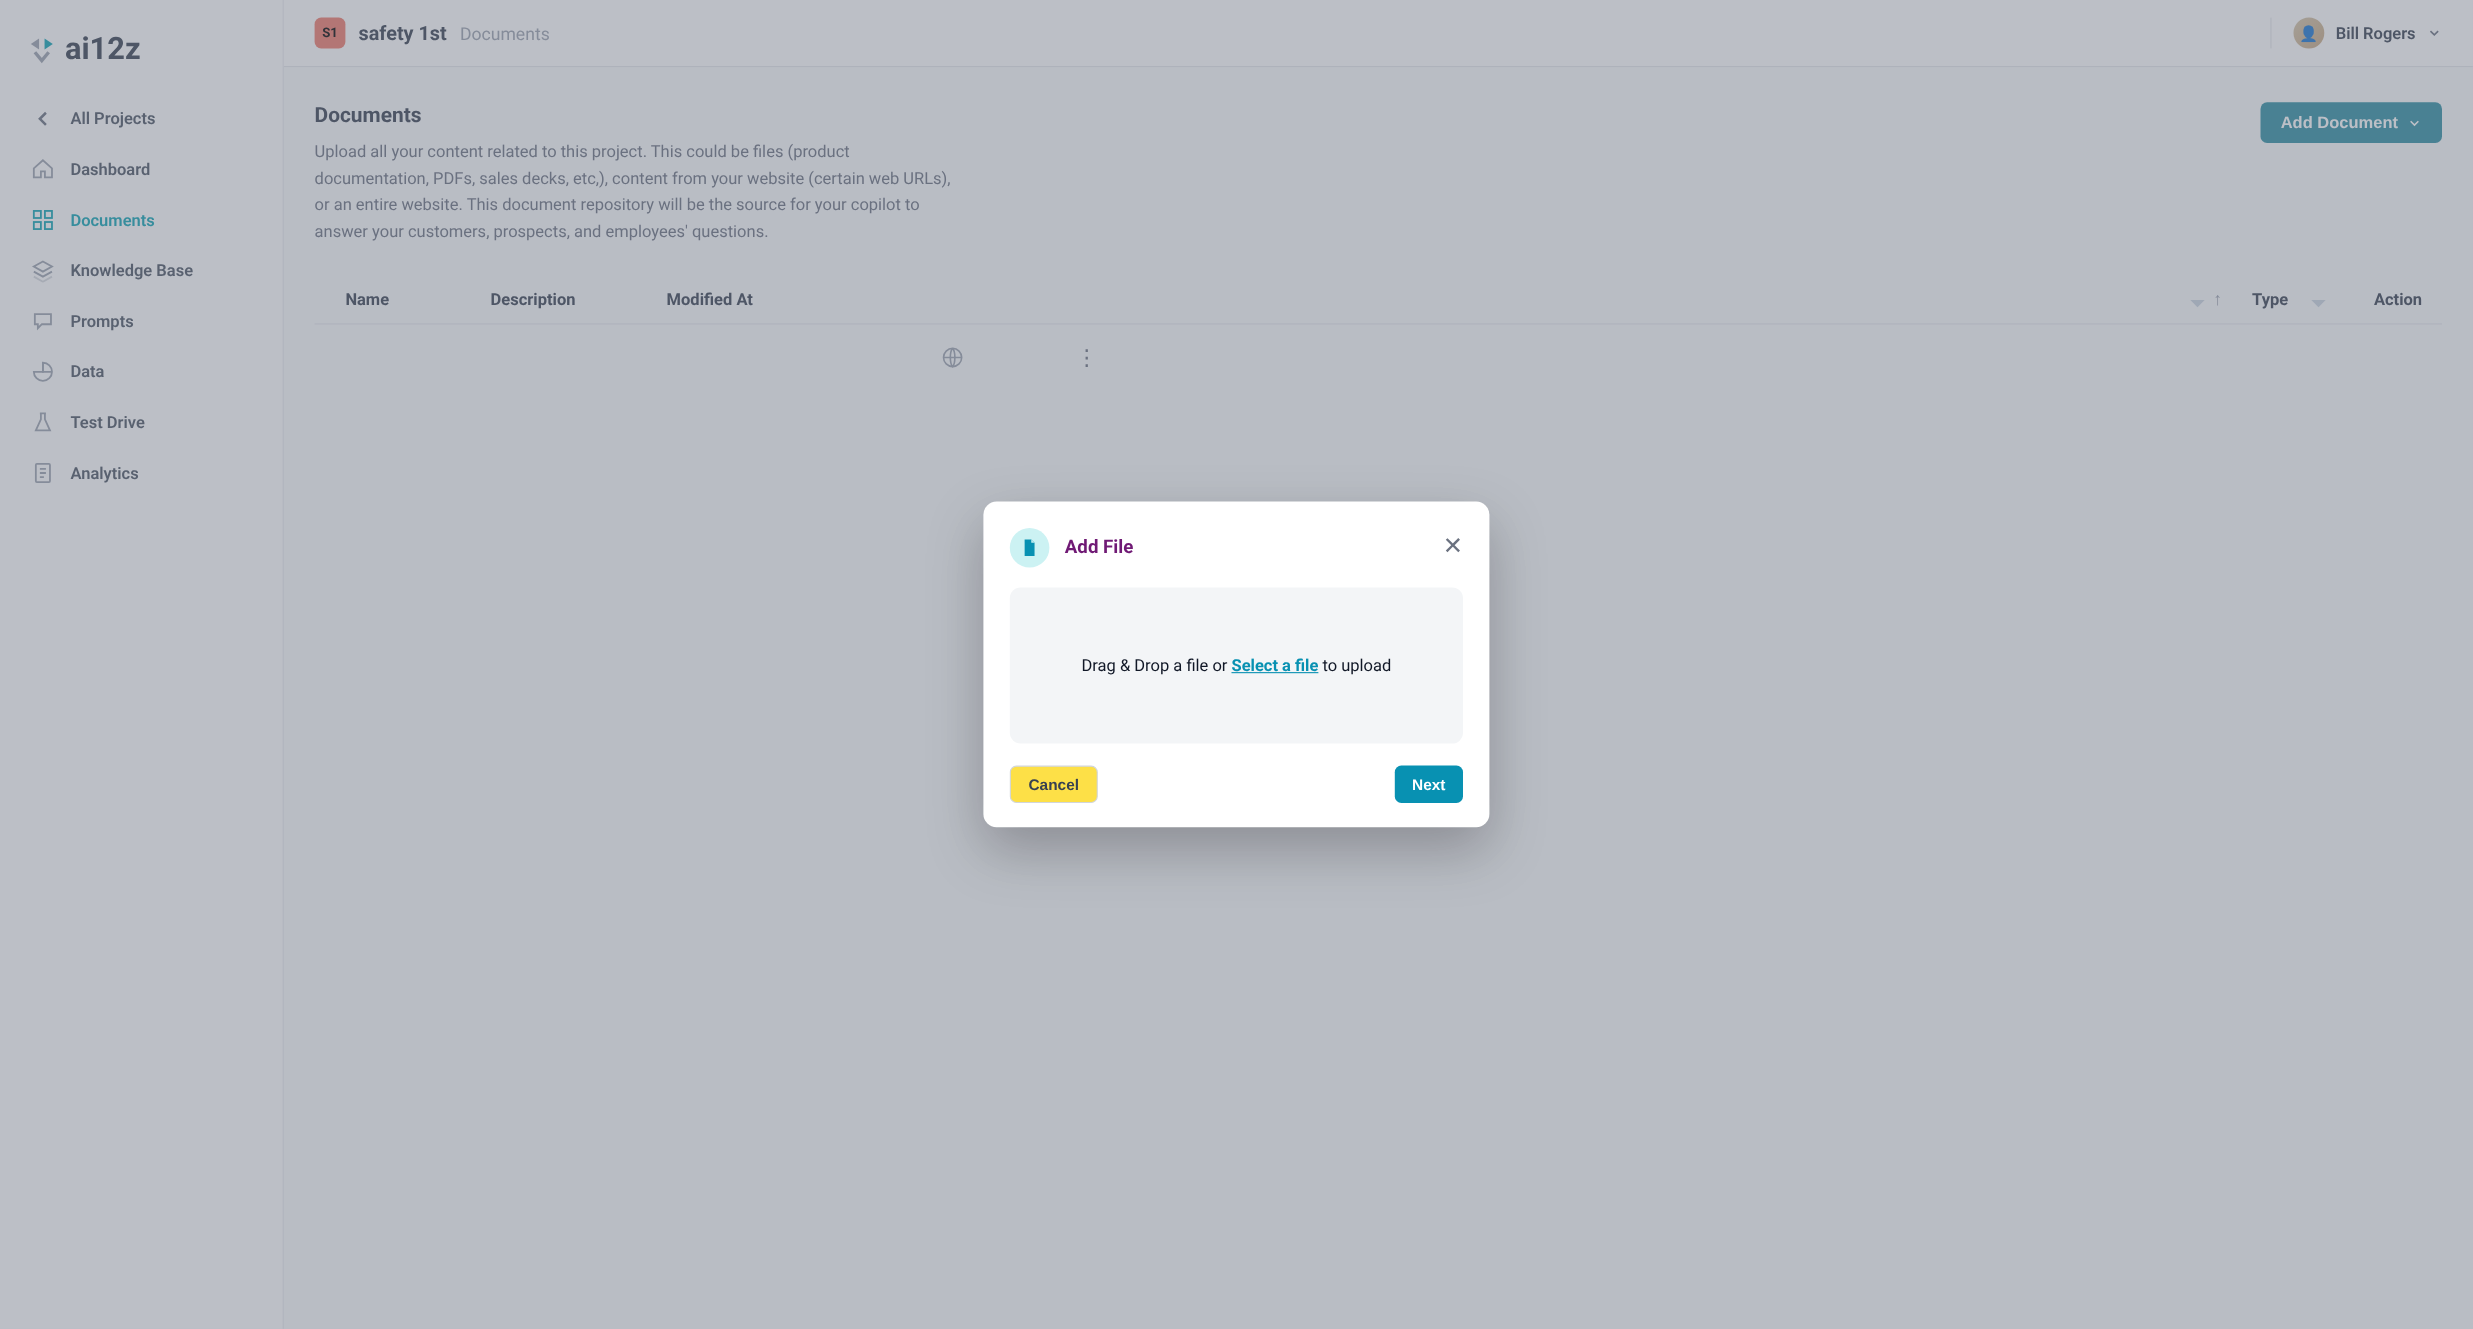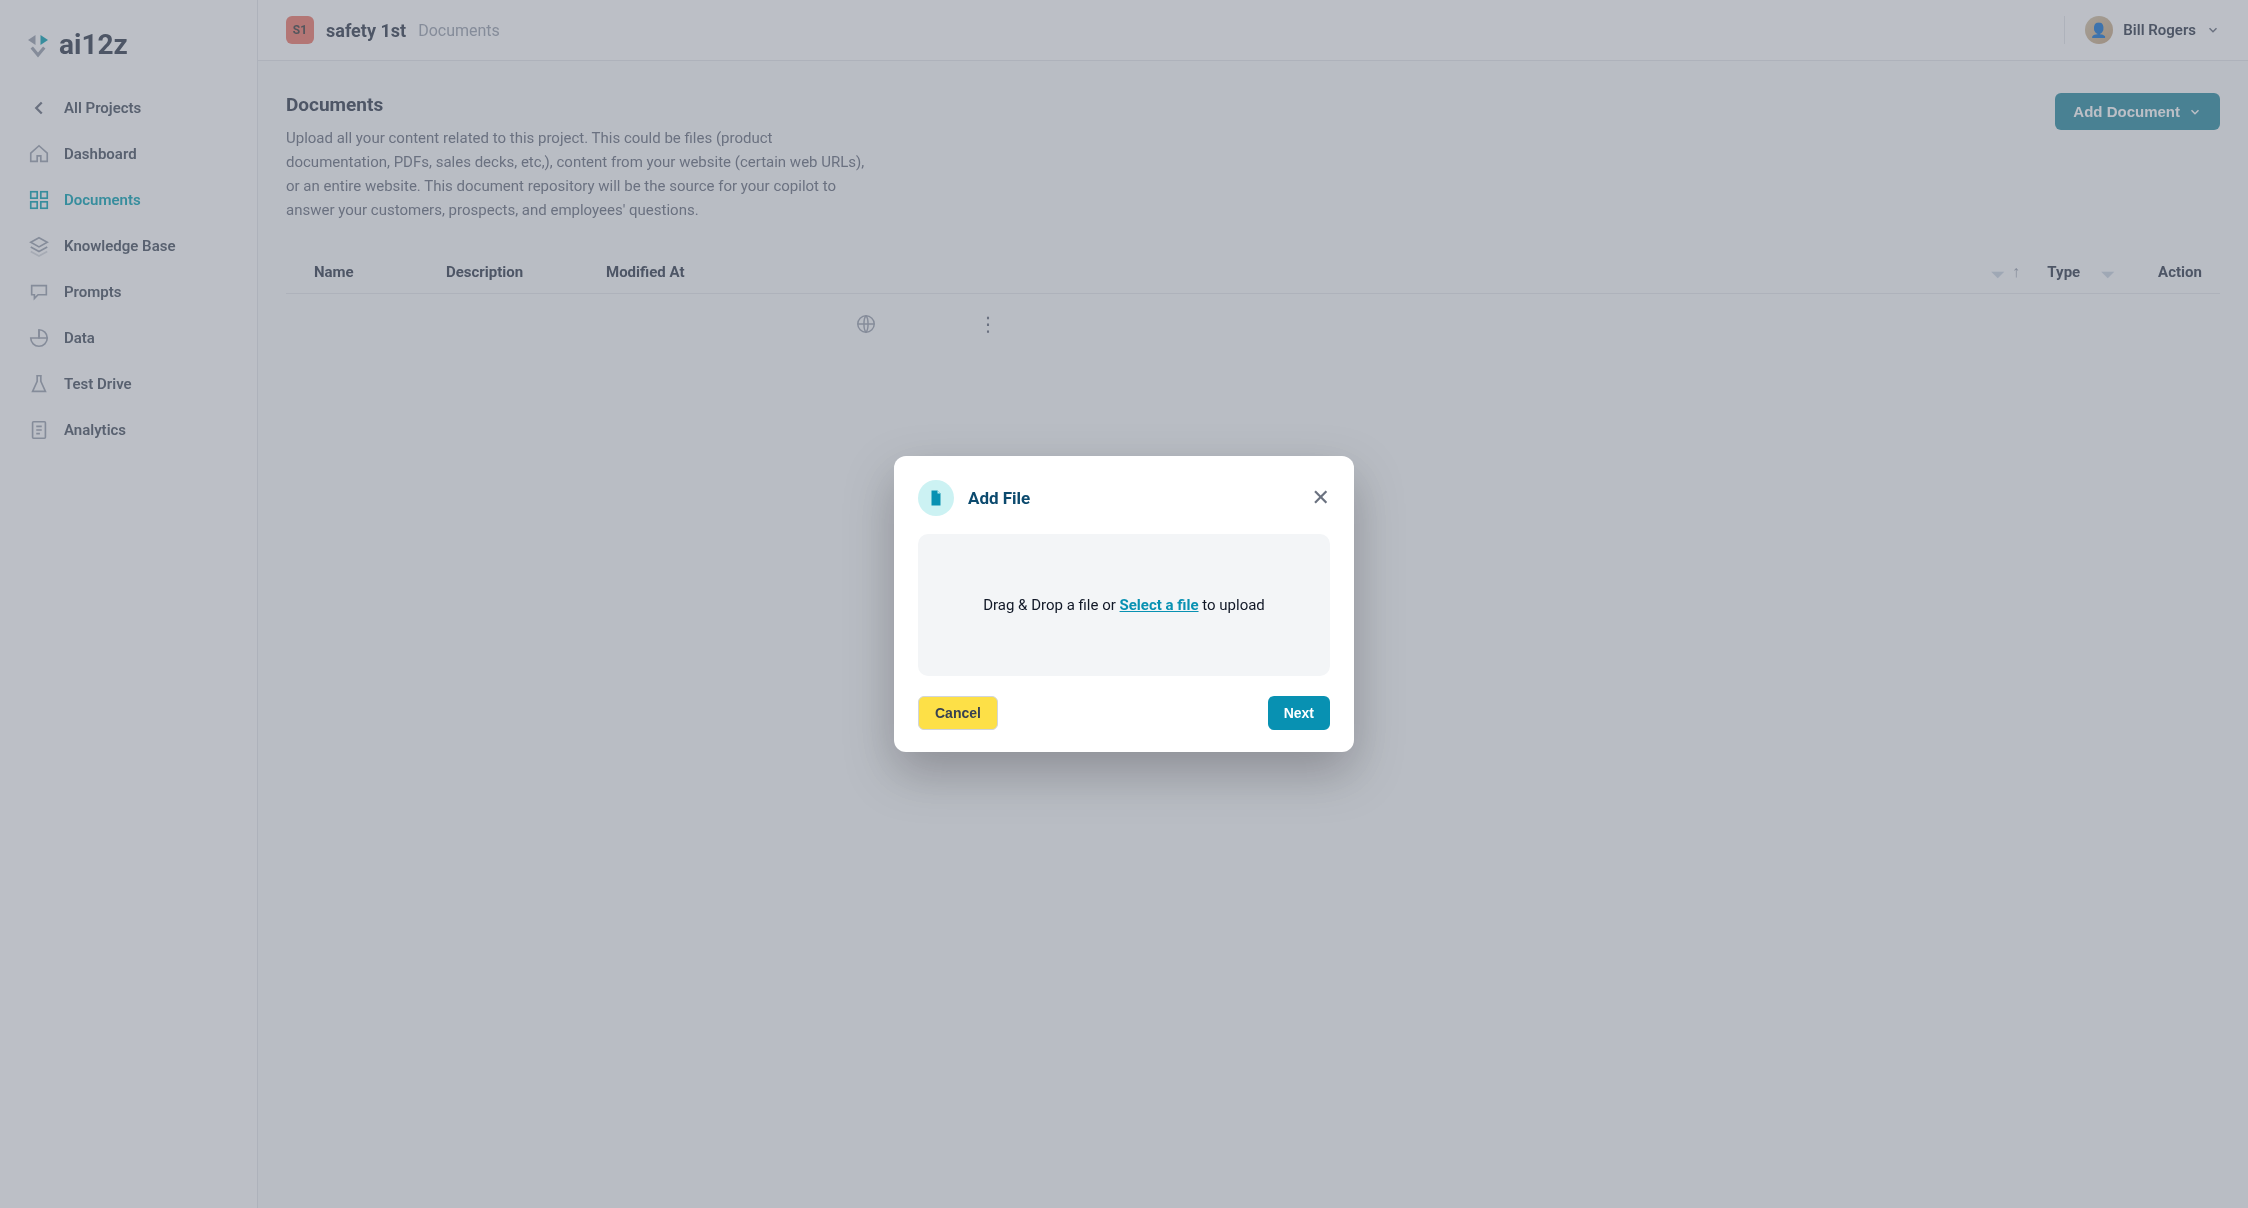--- a/index.html
+++ b/index.html
@@ -62,21 +62,21 @@
     .breadcrumb {
       display: flex;
       align-items: center;
       gap: 12px;
     }
     .project-badge {
       width: 28px;
       height: 28px;
       border-radius: 6px;
       background: #ef7b6c;
-      color: #404040;
+      color: #000000;
       font-size: 12px;
       font-weight: 700;
       display: flex;
       align-items: center;
       justify-content: center;
     }
     .breadcrumb-title {
       font-size: 18px;
       font-weight: 700;
       color: #374151;
@@ -195,21 +195,21 @@
     .modal-title-wrap { display: flex; align-items: center; gap: 14px; }
     .modal-icon {
       width: 36px; height: 36px;
       border-radius: 50%;
       background: #ccf2f3;
       display: flex;
       align-items: center;
       justify-content: center;
     }
     .modal-icon svg { width: 18px; height: 18px; }
-    .modal-title { font-size: 17px; font-weight: 700; color: #0c4a6e; }
+    .modal-title { font-size: 17px; font-weight: 700; color: #701a75; }
     .close-x { font-size: 22px; color: #6b7280; cursor: pointer; line-height: 1; }
     .drop-zone {
       background: #f3f5f7;
       border-radius: 10px;
       min-height: 142px;
       display: flex;
       align-items: center;
       justify-content: center;
       text-align: center;
       font-size: 15px;

